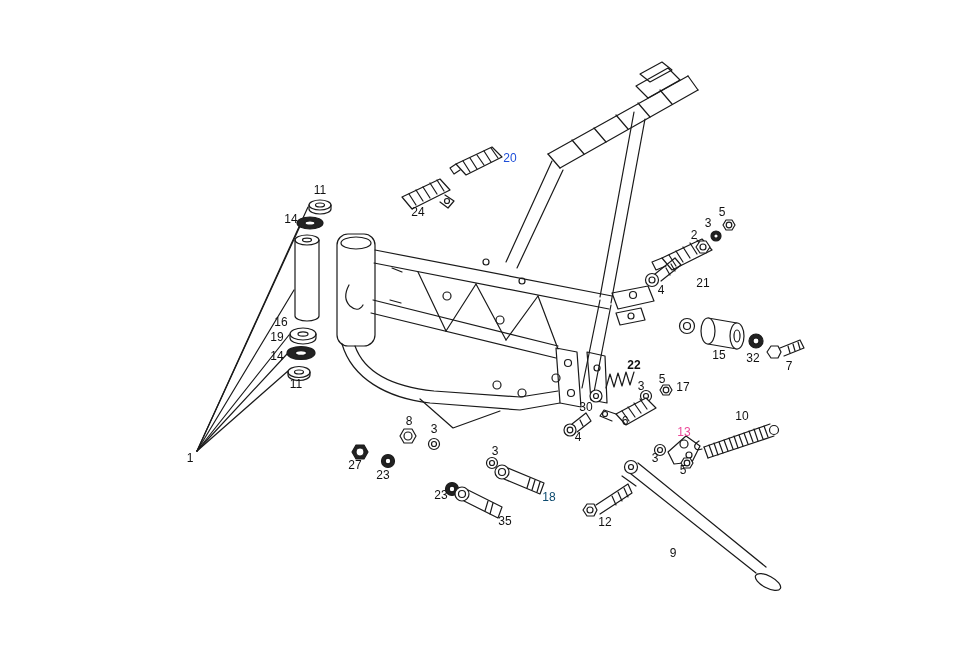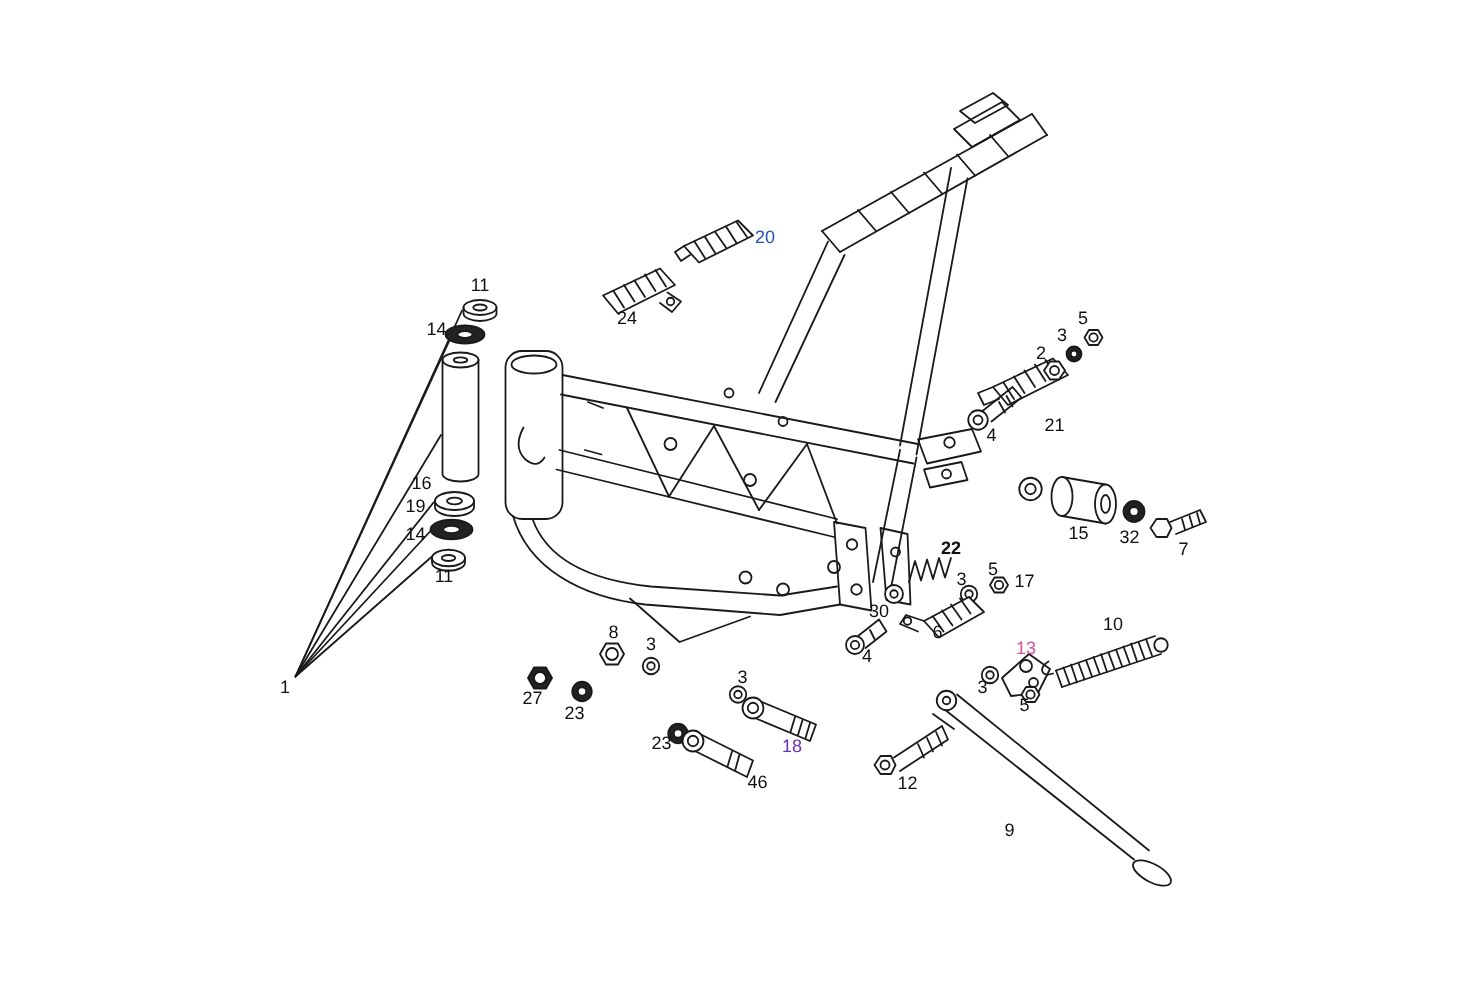--- a/index.html
+++ b/index.html
@@ -254,18 +254,18 @@
       <div class="part-label" style="left: 684px; top: 432px; color: #ec4899;">13</div>
       <div class="part-label" style="left: 742px; top: 416px; color: rgb(17, 17, 17);">10</div>
       <div class="part-label" style="left: 655px; top: 458px; color: rgb(17, 17, 17);">3</div>
       <div class="part-label" style="left: 683px; top: 470px; color: rgb(17, 17, 17);">5</div>
       <div class="part-label" style="left: 409px; top: 421px; color: rgb(17, 17, 17);">8</div>
       <div class="part-label" style="left: 434px; top: 429px; color: rgb(17, 17, 17);">3</div>
       <div class="part-label" style="left: 355px; top: 465px; color: rgb(17, 17, 17);">27</div>
       <div class="part-label" style="left: 383px; top: 475px; color: rgb(17, 17, 17);">23</div>
       <div class="part-label" style="left: 495px; top: 451px; color: rgb(17, 17, 17);">3</div>
       <div class="part-label" style="left: 441px; top: 495px; color: rgb(17, 17, 17);">23</div>
-      <div class="part-label" style="left: 528px; top: 497px; color: #6d28d9;">18</div>
-      <div class="part-label" style="left: 505px; top: 521px; color: rgb(17, 17, 17);">46</div>
+      <div class="part-label" style="left: 549px; top: 497px; color: #0c4a6e;">18</div>
+      <div class="part-label" style="left: 505px; top: 521px; color: rgb(17, 17, 17);">35</div>
       <div class="part-label" style="left: 605px; top: 522px; color: rgb(17, 17, 17);">12</div>
       <div class="part-label" style="left: 673px; top: 553px; color: rgb(17, 17, 17);">9</div>
     </div>
 </div>
 
 </body></html>

